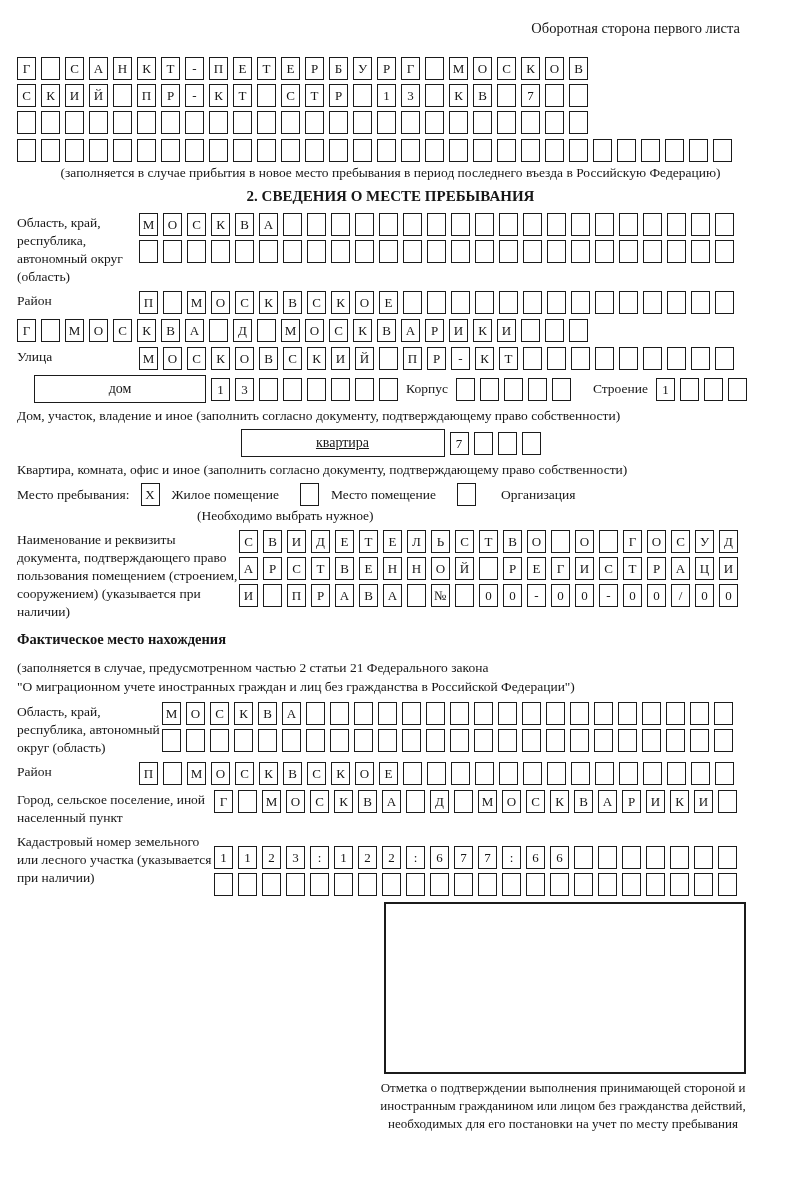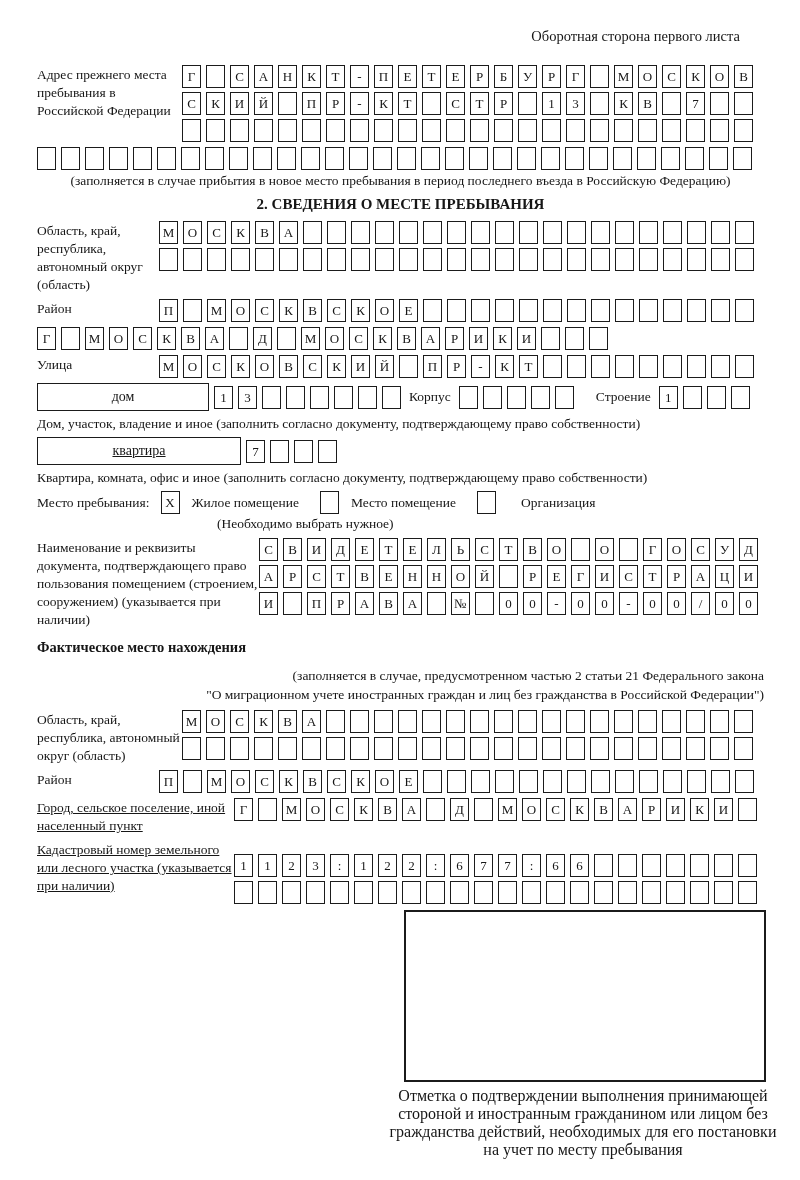--- a/index.html
+++ b/index.html
@@ -2,77 +2,76 @@
 <html><head>
 <meta charset="utf-8">
 <style>
   html, body { margin:0; padding:0; }
   body {
     width:800px; height:1180px; overflow:hidden;
     background:#ffffff; color:#161616;
     font-family:"Liberation Serif", "DejaVu Serif", serif;
   }
   * { box-sizing:border-box; }
-  .page { width:800px; height:848px; padding:14px 36px 0 37px;margin-top:8px; }
+  .page { width:800px; height:848px; padding:14px 36px 0 17px; }
 
   .page-note { text-align:right; font-size:14.5px; padding-right:24px; margin:6px 0 20px 0; }
 
   .frow { display:flex; align-items:flex-start; margin-bottom:5px; }
   .flabel { font-size:13.5px; line-height:18px; flex-shrink:0; padding-top:1px; }
   .w-a { width:145px; } 
   .w-b { width:122px; } 
-  .w-c { width:197px;text-decoration:underline; } 
+  .w-c { width:197px; } 
   .w-d { width:222px; } 
 
   .brows { display:flex; flex-direction:column; gap:4px; }
   .brow { display:flex; gap:5px; }
   .cb {
     width:19px; height:23px; border:1.7px solid #1b1b1b; background:#fff;
     display:inline-flex; align-items:center; justify-content:center;
     font-size:13px; line-height:1; flex-shrink:0;
   }
 
   .note-c { text-align:center; font-size:13.5px; margin:1px 0 3px 0; }
   .h-sec { text-align:center; font-size:15px; font-weight:bold; margin:7px 0 8px 0; }
   .h-sub { text-align:left; font-size:14.5px; font-weight:bold; margin:10px 0 10px 0; }
 
-  .inline-row { display:flex; align-items:center; margin-bottom:5px; }
+  .inline-row { display:flex; align-items:center; margin-bottom:5px;justify-content:center; }
   .bigbox {
     border:1.7px solid #1b1b1b; height:28px; display:flex; align-items:center; justify-content:center;
     font-size:14px; flex-shrink:0;
   }
   .bigbox.dom { width:172px; }
   .bigbox.kvartira { width:204px;text-decoration:underline; }
   .ib-label { font-size:13.5px; margin:0 8px; }
   .note-l { font-size:13.5px; margin:1px 0 5px 0; }
 
   .chk-row { display:flex; align-items:center; margin:5px 0 2px 0; font-size:13.5px; }
   .chk-row .cb { margin-left:11px; }
   .chk-row .cb.far { margin-left:21px; }
   .chk-lab { margin-left:12px; }
   .chk-lab.far { margin-left:25px; }
   .chk-note { font-size:13.5px; margin:2px 0 6px 180px; }
 
-  .fact-note { text-align:right; font-size:13.5px; line-height:19px; margin:0 0 6px 0; }
+  .fact-note { text-align:left; font-size:13.5px; line-height:19px; margin:0 0 6px 0; }
 
   .kad-rows { margin-top:14px; }
 
   .stamp-wrap { margin-top:6px; }
   .stamp-box { margin-left:367px; width:362px; height:172px; border:2px solid #1b1b1b; background:#fff; }
-  .stamp-caption { margin-left:346px; width:400px; text-align:center; font-size:16px; line-height:18px; margin-top:5px; }
+  .stamp-caption { margin-left:346px; width:400px; text-align:center; font-size:13px; line-height:18px; margin-top:5px; }
 </style>
 </head>
 <body>
 
 <div class="page">
 
   <div class="page-note">Оборотная сторона первого листа</div>
 
   <div class="frow">
-    <div class="flabel w-a">Адрес прежнего места пребывания в Российской Федерации</div>
     <div class="brows">
       <div class="brow">
           <span class="cb">Г</span>
           <span class="cb"></span>
           <span class="cb">С</span>
           <span class="cb">А</span>
           <span class="cb">Н</span>
           <span class="cb">К</span>
           <span class="cb">Т</span>
           <span class="cb">-</span>

